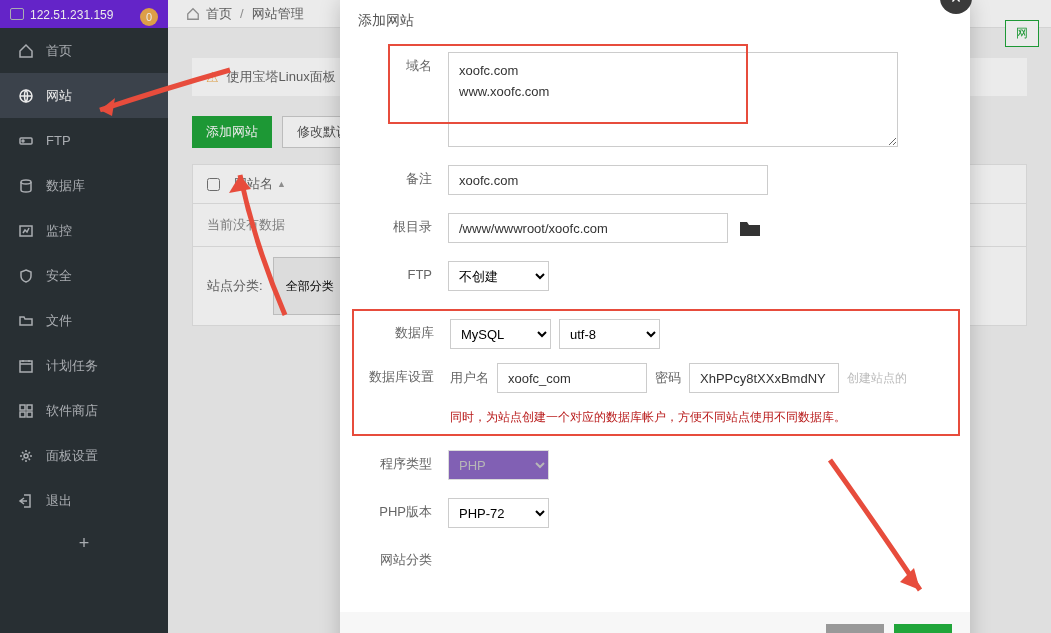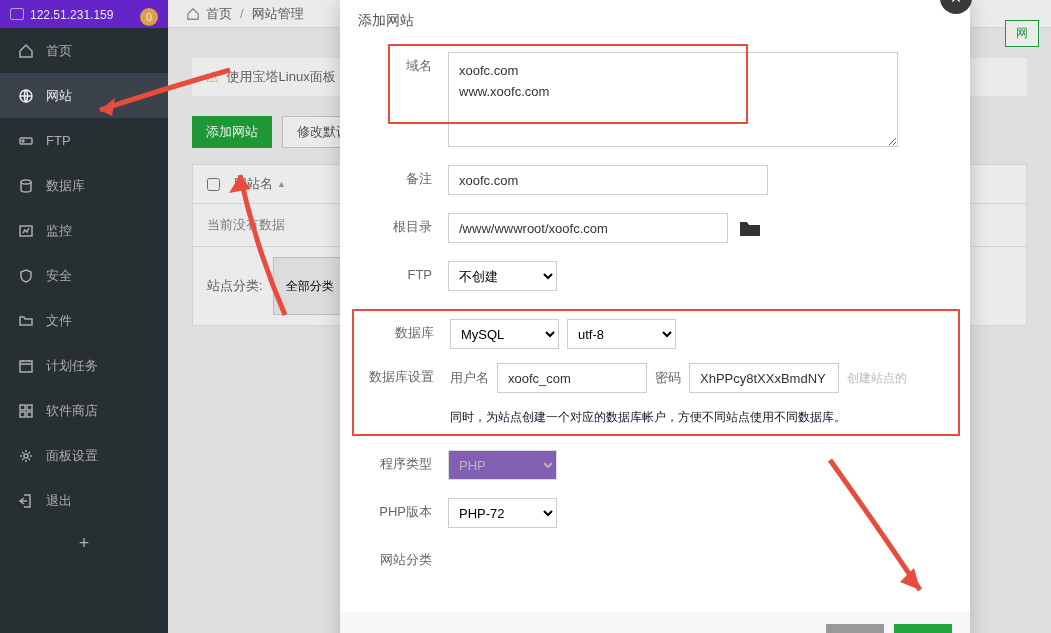--- a/index.html
+++ b/index.html
@@ -51,25 +51,25 @@
     
     .form-row { display: flex; align-items: flex-start; margin-bottom: 18px; }
     .form-row .label { width: 90px; text-align: right; padding-right: 16px; color: #666; line-height: 28px; font-size: 13px; flex-shrink: 0; }
     .form-row .field { flex: 1; display: flex; align-items: center; gap: 8px; flex-wrap: wrap; }
     
     .textarea { width: 450px; height: 95px; border: 1px solid #ccc; padding: 8px 10px; resize: both; font-size: 13px; line-height: 1.6; color: #333; font-family: inherit; }
     .text-input { height: 30px; border: 1px solid #ccc; padding: 0 10px; font-size: 13px; color: #333; }
     .w320 { width: 320px; }
     .w280 { width: 280px; }
     .select { height: 30px; border: 1px solid #ccc; padding: 0 6px; font-size: 13px; background: #fff; }
-    .select.w90 { width: 109px; }
+    .select.w90 { width: 101px; }
     .select.disabled { background: #4c1d95; color: #999; }
     .folder-icon { width: 20px; height: 16px; color: #555; margin-left: 4px; cursor: pointer; }
     
-    .hint { color: #0f172a; font-size: 12px; margin-top: 8px; width: 100%; }
+    .hint { color: #b91c1c; font-size: 12px; margin-top: 8px; width: 100%; }
     .sub-label { color: #666; font-size: 13px; }
     .create-hint { color: #bbb; font-size: 12px; }
     
     .modal-footer { padding: 12px 18px; background: #f7f7f7; display: flex; justify-content: flex-end; gap: 10px; }
     .btn-cancel { background: #999; color: #fff; border: none; padding: 7px 16px; cursor: pointer; font-size: 13px; }
     .btn-submit { background: #20a53a; color: #fff; border: none; padding: 7px 16px; cursor: pointer; font-size: 13px; }
     
     
     .arrow { position: absolute; pointer-events: none; z-index: 1000; }
     .arrow svg { overflow: visible; }

